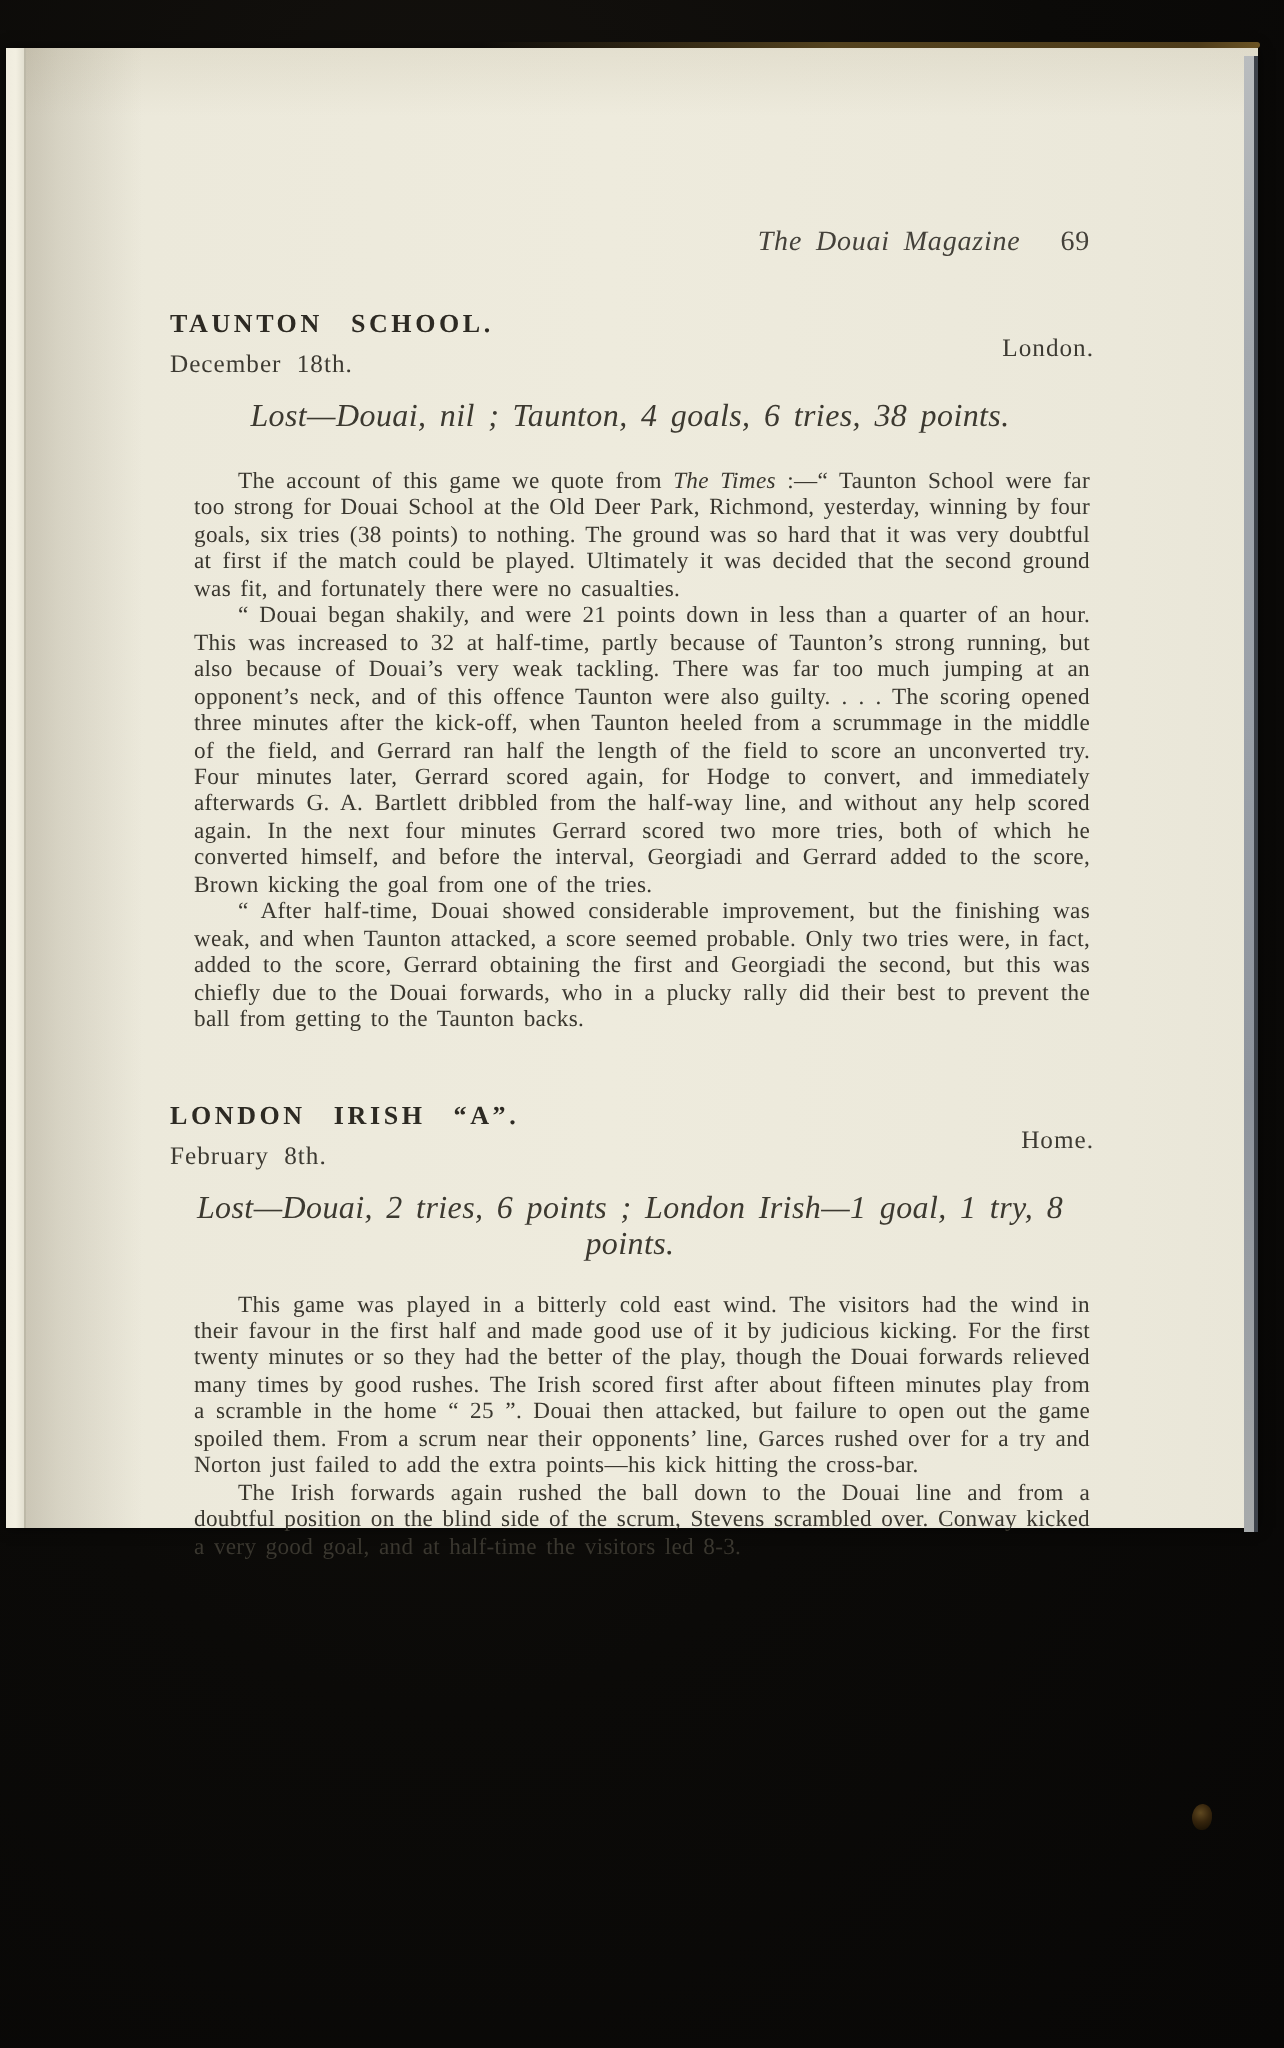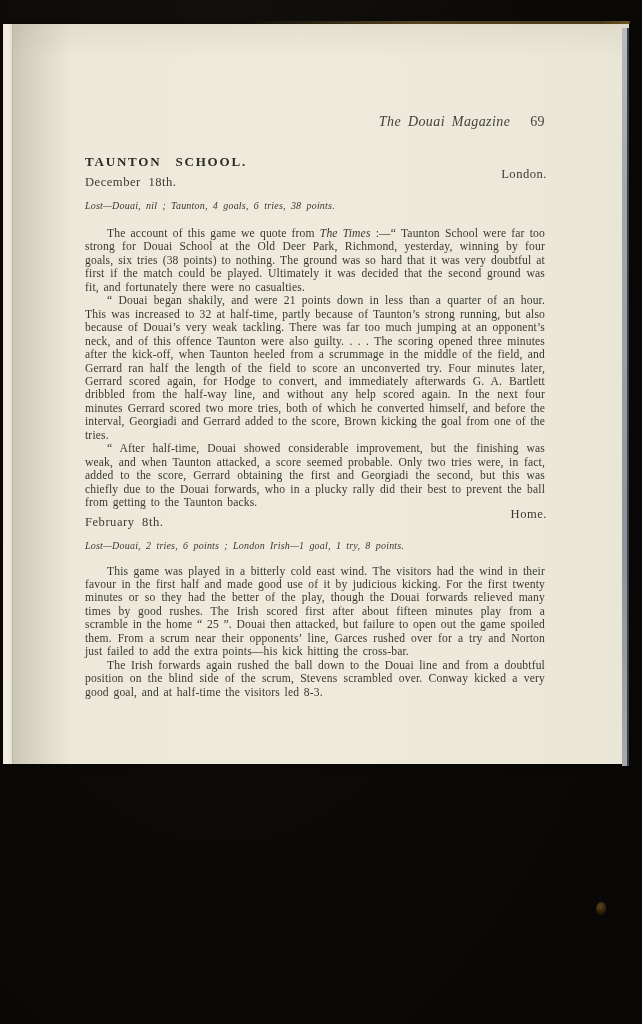--- a/index.html
+++ b/index.html
@@ -52,27 +52,27 @@
   h2.section-title{
     margin:0;font-size:13px;font-weight:700;color:#2d2a23;
     letter-spacing:1.8px;word-spacing:9px;
   }
   .s1 h2.section-title{margin-top:24px;}
   .s2 h2.section-title{margin-top:33px;}
   .meta-row{position:relative;height:22px;font-size:12.6px;color:#3d3a32;text-decoration:underline;}
   .meta-row .date{position:absolute;left:0;top:5px;letter-spacing:0.5px;word-spacing:4px;}
   .meta-row .venue{position:absolute;right:-2px;top:-3px;letter-spacing:0.5px;}
   p.score-line{
-    margin:8px 0 0;font-style:italic;font-size:10px;
+    margin:8px 0 0;text-align:center;font-style:italic;font-size:16px;
     color:#3c3930;word-spacing:2.5px;letter-spacing:0.2px;
   }
   .body-text{
     margin-top:16px;font-size:11.6px;line-height:13.45px;text-align:justify;
     word-spacing:1.6px;letter-spacing:0.15px;color:#3a372f;
-    -webkit-hyphens:none;hyphens:none;
+    -webkit-hyphens:none;hyphens:none;margin-left:12px;
   }
   .s2 .body-text{margin-top:14px;}
   p.body-par{margin:0;text-indent:22px;}
   p.team-line{
     margin:15px 0 0;margin-left:90px;text-indent:-81px;text-align:justify;
     font-size:11.8px;line-height:13.6px;word-spacing:3px;letter-spacing:0.2px;
   }
 </style>
 </head>
 <body>
@@ -99,20 +99,21 @@
       </div>
       <p class="score-line">Lost—Douai, nil ;  Taunton, 4 goals, 6 tries, 38 points.</p>
       <div class="body-text">
         <p class="body-par">The account of this game we quote from <i>The Times</i> :—“ Taunton School were far too strong for Douai School at the Old Deer Park, Richmond, yesterday, winning by four goals, six tries (38 points) to nothing.  The ground was so hard that it was very doubtful at first if the match could be played.  Ultimately it was decided that the second ground was fit, and fortunately there were no casualties.</p>
         <p class="body-par">“ Douai began shakily, and were 21 points down in less than a quarter of an hour.  This was increased to 32 at half-time, partly because of Taunton’s strong running, but also because of Douai’s very weak tackling.  There was far too much jumping at an opponent’s neck, and of this offence Taunton were also guilty. . . . The scoring opened three minutes after the kick-off, when Taunton heeled from a scrummage in the middle of the field, and Gerrard ran half the length of the field to score an unconverted try.  Four minutes later, Gerrard scored again, for Hodge to convert, and immediately afterwards G. A. Bartlett dribbled from the half-way line, and without any help scored again.  In the next four minutes Gerrard scored two more tries, both of which he converted himself, and before the interval, Georgiadi and Gerrard added to the score, Brown kicking the goal from one of the tries.</p>
         <p class="body-par">“ After half-time, Douai showed considerable improvement, but the finishing was weak, and when Taunton attacked, a score seemed probable. Only two tries were, in fact, added to the score, Gerrard obtaining the first and Georgiadi the second, but this was chiefly due to the Douai forwards, who in a plucky rally did their best to prevent the ball from getting to the Taunton backs.</p>
       </div>
     </section>
 
     <section class="s2">
+      <h2 class="section-title">LONDON  IRISH  “A”.</h2>
       <div class="meta-row">
         <span class="date">February 8th.</span>
         <span class="venue">Home.</span>
       </div>
       <p class="score-line">Lost—Douai, 2 tries, 6 points ;  London Irish—1 goal, 1 try, 8 points.</p>
       <div class="body-text">
         <p class="body-par">This game was played in a bitterly cold east wind.  The visitors had the wind in their favour in the first half and made good use of it by judicious kicking.  For the first twenty minutes or so they had the better of the play, though the Douai forwards relieved many times by good rushes.  The Irish scored first after about fifteen minutes play from a scramble in the home “ 25 ”.  Douai then attacked, but failure to open out the game spoiled them.  From a scrum near their opponents’ line, Garces rushed over for a try and Norton just failed to add the extra points—his kick hitting the cross-bar.</p>
         <p class="body-par">The Irish forwards again rushed the ball down to the Douai line and from a doubtful position on the blind side of the scrum, Stevens scrambled over.  Conway kicked a very good goal, and at half-time the visitors led 8-3.</p>
       </div>
     </section>

